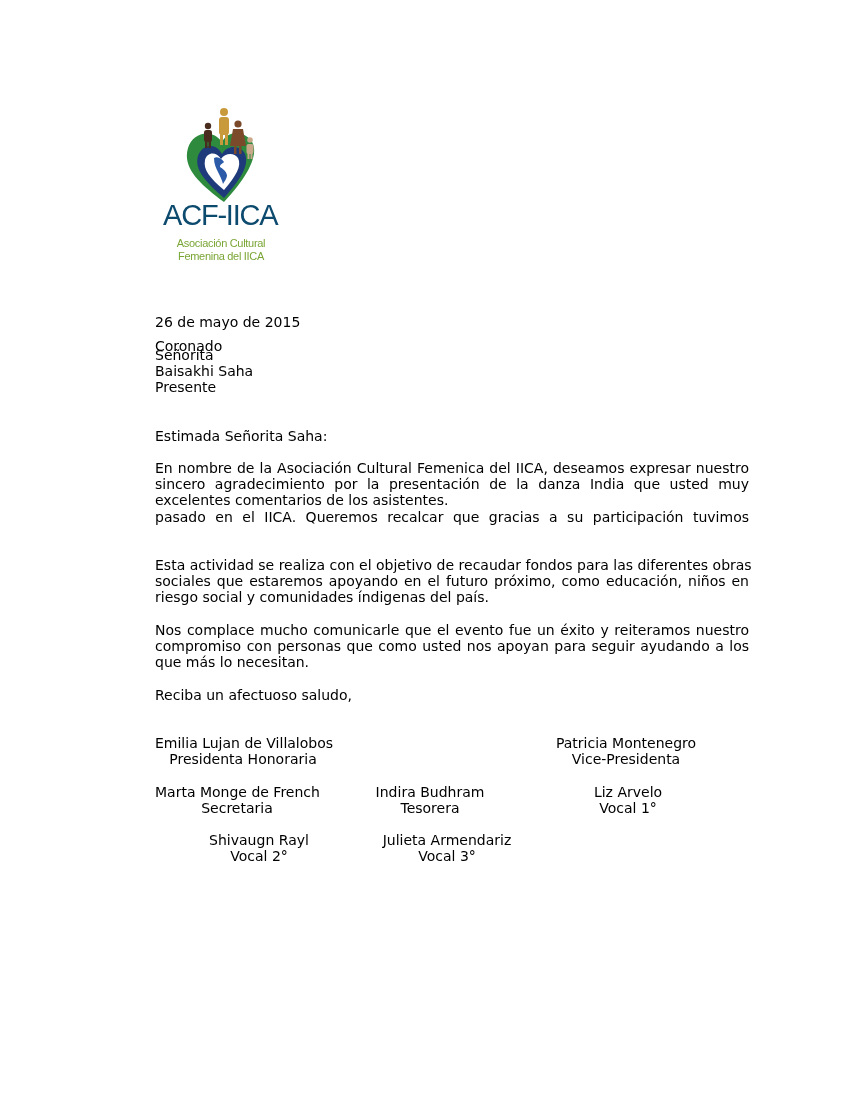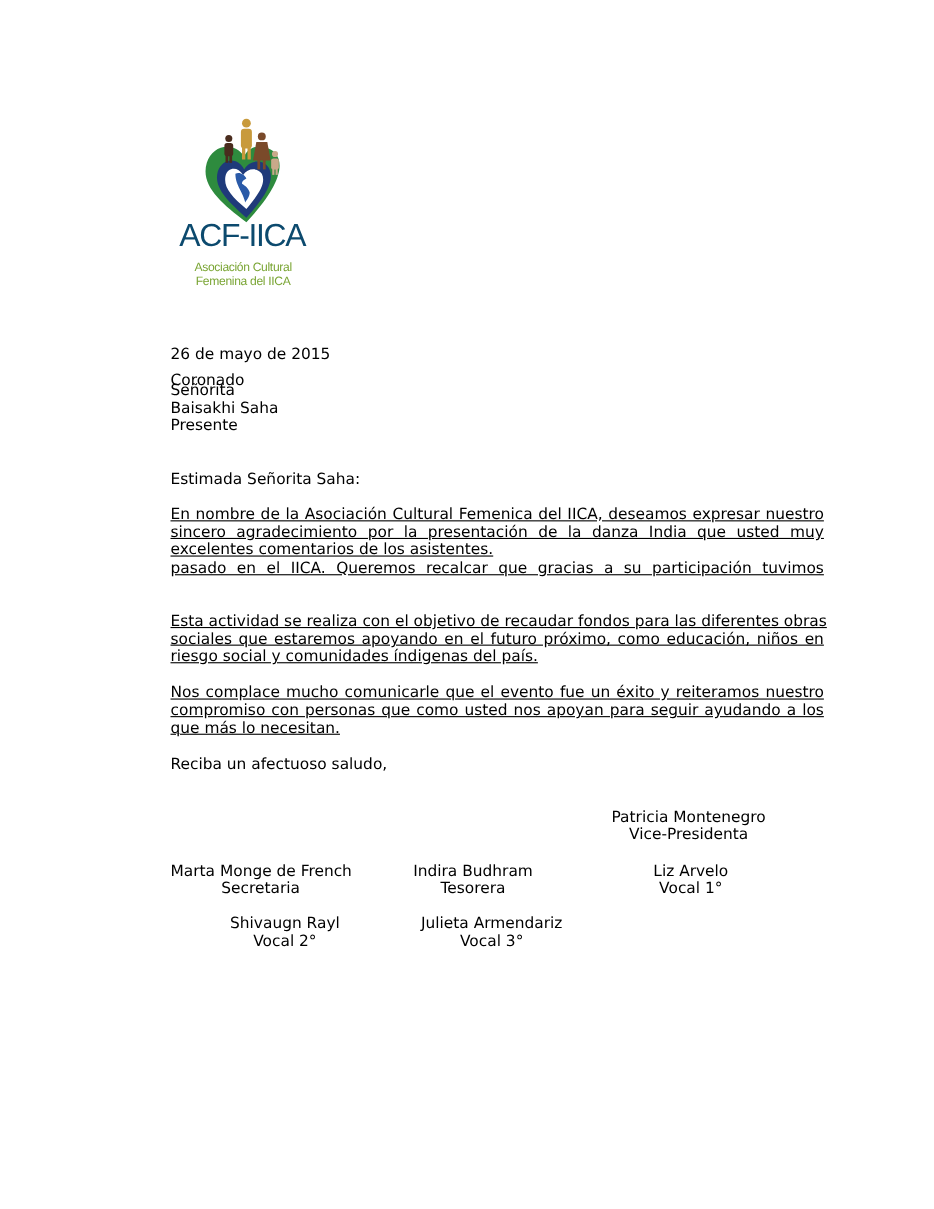--- a/index.html
+++ b/index.html
@@ -69,21 +69,20 @@
       width: 594px;
       line-height: 16.2px;
       text-align: justify;
     }
     .para .ln {
       display: block;
       text-align: justify;
       text-align-last: justify;
       white-space: nowrap;
       height: 16.2px;
-      text-decoration: underline;
     }
     .para .ln.last {
       text-align-last: left;
     }
     .sig {
       position: absolute;
       text-align: center;
       line-height: 16px;
       white-space: nowrap;
     }
@@ -150,20 +149,24 @@
   </div>
 
   <div class="para" style="top:622px;">
     <span class="ln">Nos complace mucho comunicarle que el evento fue un éxito y reiteramos nuestro</span>
     <span class="ln">compromiso con personas que como usted nos apoyan para seguir ayudando a los</span>
     <span class="ln last">que más lo necesitan.</span>
   </div>
 
   <div class="text-line" style="top:687px;">Reciba un afectuoso saludo,</div>
 
+  <div class="sig" style="left:155px; top:735px; width:176px;">
+    <span>Emilia Lujan de Villalobos</span>
+    <span>Presidenta Honoraria</span>
+  </div>
   <div class="sig" style="left:551px; top:735px; width:150px;">
     <span>Patricia Montenegro</span>
     <span>Vice-Presidenta</span>
   </div>
 
   <div class="sig" style="left:155px; top:784px; width:164px;">
     <span>Marta Monge de French</span>
     <span>Secretaria</span>
   </div>
   <div class="sig" style="left:370px; top:784px; width:120px;">

